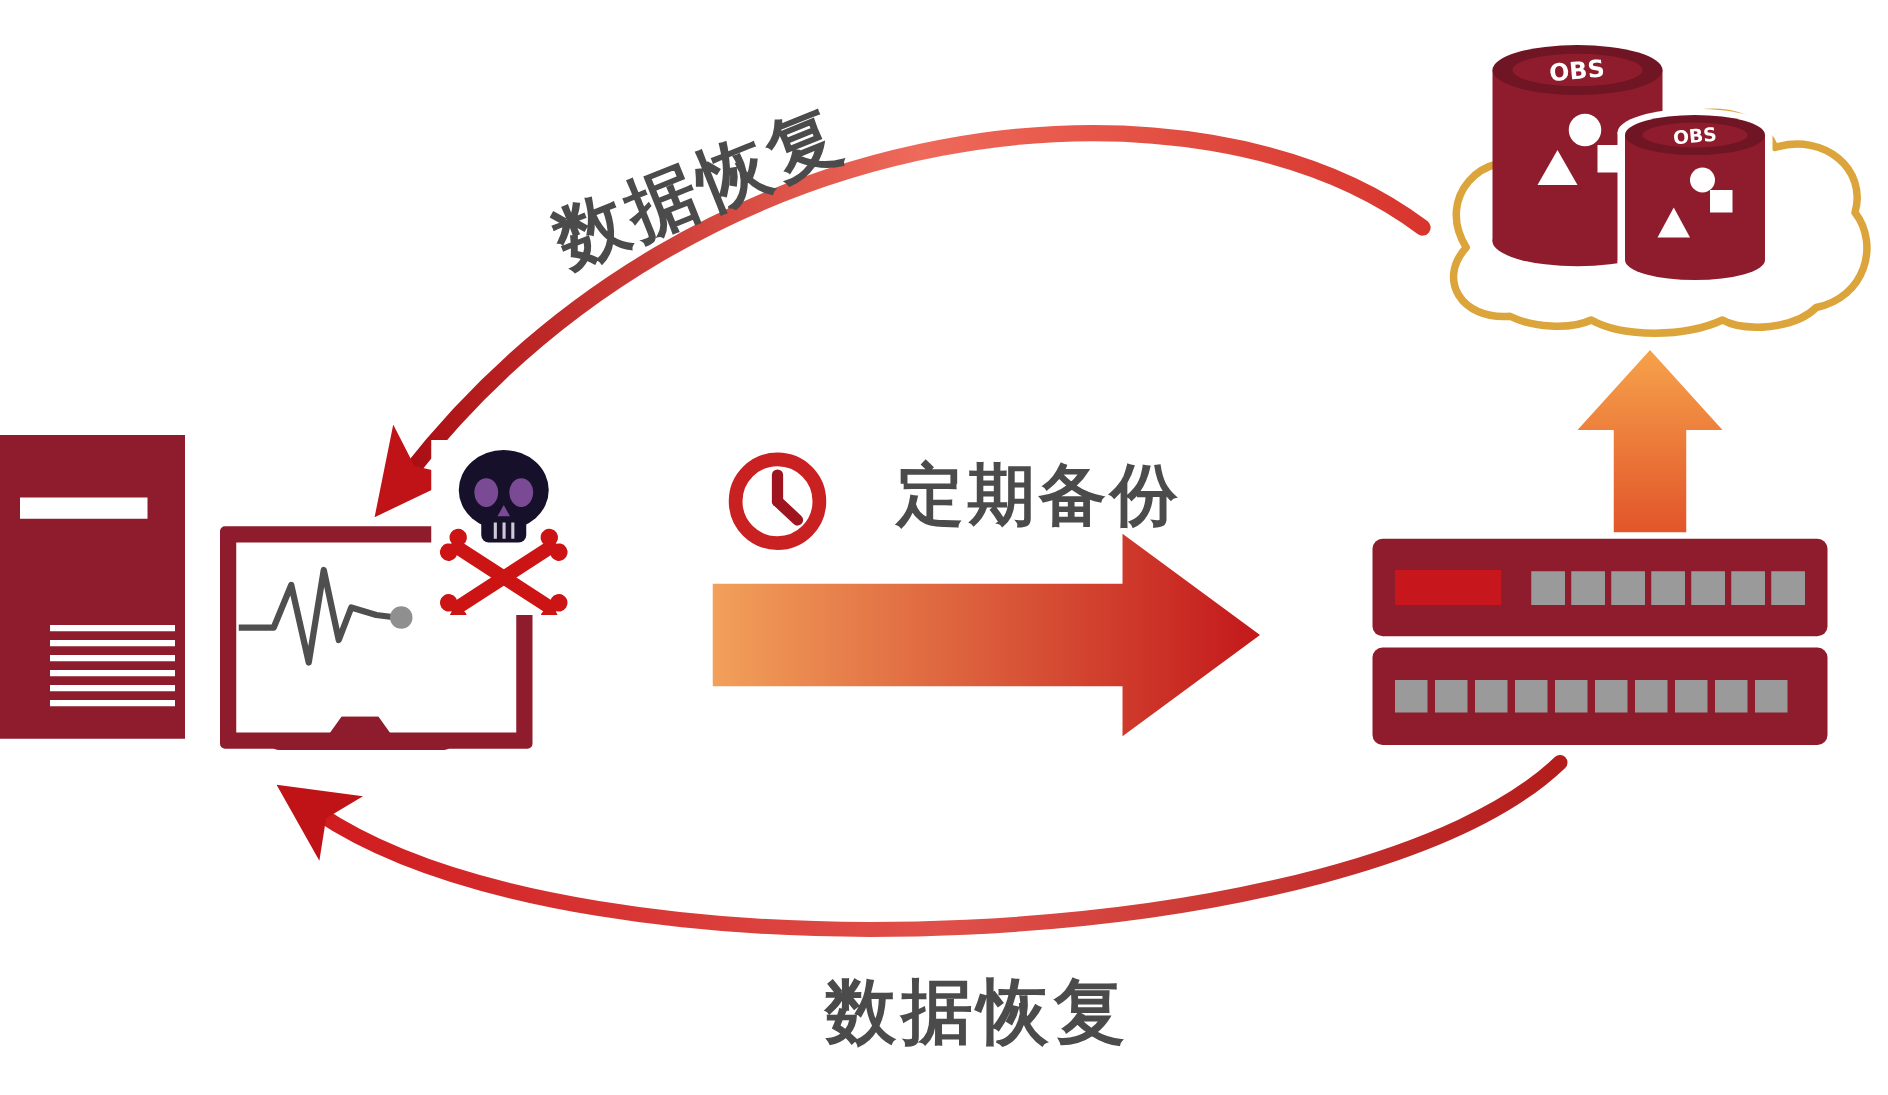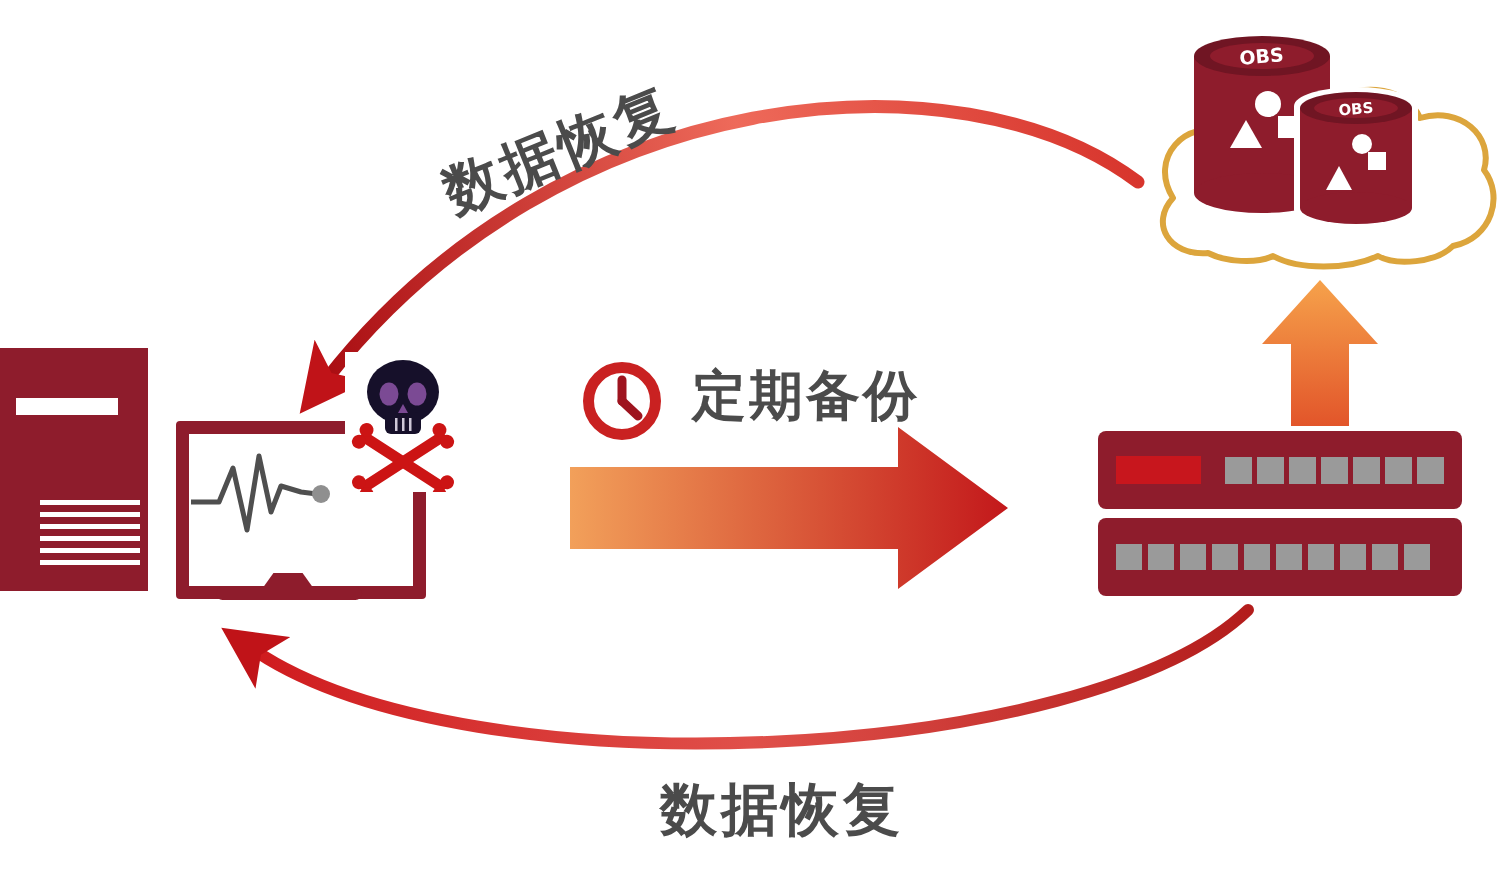--- a/index.html
+++ b/index.html
@@ -97,21 +97,21 @@
       </g>
     </svg>
   </div>
 
   <svg class="abs" style="left:578px;top:357px;" width="88" height="88" viewBox="0 0 88 88">
     <circle cx="44" cy="44" r="33.5" fill="none" stroke="#c92121" stroke-width="11"></circle>
     <path d="M44 44 V 23" stroke="#9e141f" stroke-width="9" stroke-linecap="round" fill="none"></path>
     <path d="M44 44 L60 59" stroke="#9e141f" stroke-width="9" stroke-linecap="round" fill="none"></path>
   </svg>
 
-  <div class="abs zh-label" style="left:692px;top:360px;font-size:54px;">定期备份</div>
+  <div class="abs zh-label" style="left:717px;top:360px;font-size:54px;">定期备份</div>
 
   <svg class="abs" style="left:570px;top:424px;" width="445" height="170" viewBox="0 0 445 170">
     <defs>
       <linearGradient id="g-right" gradientUnits="userSpaceOnUse" x1="0" y1="85" x2="438" y2="85">
         <stop offset="0" stop-color="#f2a05a"></stop>
         <stop offset="1" stop-color="#c3181b"></stop>
       </linearGradient>
     </defs>
     <polygon points="0,43 328,43 328,3 438,84 328,165 328,125 0,125" fill="url(#g-right)"></polygon>
   </svg>

